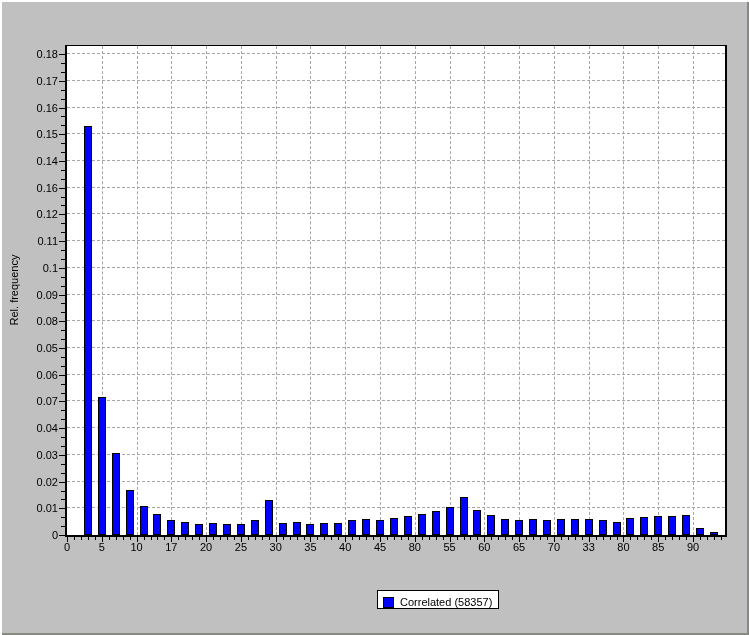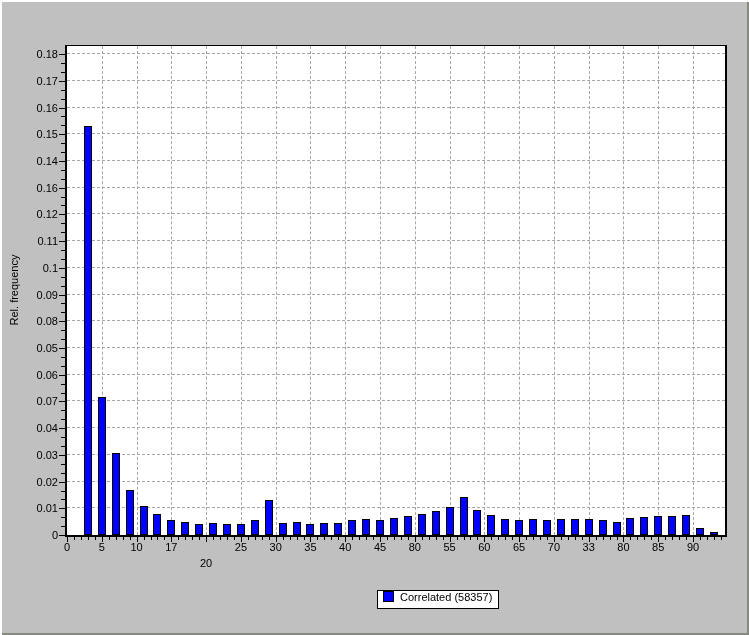--- a/index.html
+++ b/index.html
@@ -26,21 +26,21 @@
   .x-tick-label { position:absolute; width:30px; text-align:center; }
   .y-tick-label { position:absolute; width:42px; text-align:right; }
   .xlabel { position:absolute; left:246px; top:556px; width:300px; text-align:center; }
   .ylabel {
     position:absolute; left:-36px; top:284px; width:100px; text-align:center;
     transform:rotate(-90deg); transform-origin:center;
   }
   .legend {
     position:absolute; left:377px; top:590px; width:122px; height:19px;
     background:#ffffff; border:1px solid #000; box-sizing:border-box;
-    display:flex; align-items:flex-start; padding-left:5px;
+    display:flex; align-items:flex-end; padding-left:5px;
   }
   .swatch { display:inline-block; width:11px; height:11px; border:1px solid #000; box-sizing:border-box; margin-right:6px; }
 </style>
 </head>
 <body>
 
 <div class="window" id="win">
 
   <div class="ylabel">Rel. frequency</div>
 
@@ -283,21 +283,21 @@
     <div class="tick" style="left: 61px; top: 98.6px; width: 4px; height: 1px;"></div>
     <div class="tick" style="left: 61px; top: 89.6px; width: 4px; height: 1px;"></div>
     <div class="tick" style="left: 59px; top: 80.7px; width: 6px; height: 1px;"></div>
     <div class="tick" style="left: 61px; top: 71.8px; width: 4px; height: 1px;"></div>
     <div class="tick" style="left: 61px; top: 62.9px; width: 4px; height: 1px;"></div>
     <div class="tick" style="left: 59px; top: 54px; width: 6px; height: 1px;"></div>
     <div class="x-tick-label" style="left: 52px; top: 541px;">0</div>
     <div class="x-tick-label" style="left: 86.8px; top: 541px;">5</div>
     <div class="x-tick-label" style="left: 121.6px; top: 541px;">10</div>
     <div class="x-tick-label" style="left: 156.3px; top: 541px;">17</div>
-    <div class="x-tick-label" style="left: 191.1px; top: 541px; margin-top: 16px;">20</div>
+    <div class="x-tick-label" style="left: 191.1px; top: 541px;">20</div>
     <div class="x-tick-label" style="left: 225.9px; top: 541px;">25</div>
     <div class="x-tick-label" style="left: 260.7px; top: 541px;">30</div>
     <div class="x-tick-label" style="left: 295.4px; top: 541px;">35</div>
     <div class="x-tick-label" style="left: 330.2px; top: 541px;">40</div>
     <div class="x-tick-label" style="left: 365px; top: 541px;">45</div>
     <div class="x-tick-label" style="left: 399.8px; top: 541px;">80</div>
     <div class="x-tick-label" style="left: 434.6px; top: 541px;">55</div>
     <div class="x-tick-label" style="left: 469.3px; top: 541px;">60</div>
     <div class="x-tick-label" style="left: 504.1px; top: 541px;">65</div>
     <div class="x-tick-label" style="left: 538.9px; top: 541px;">70</div>

